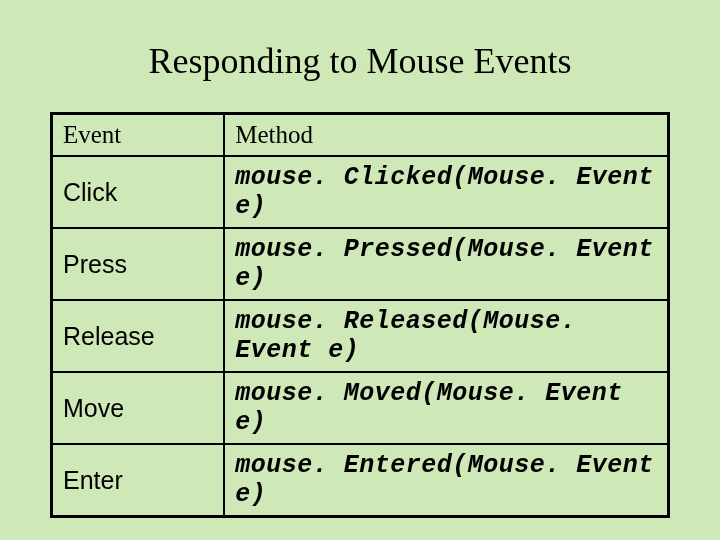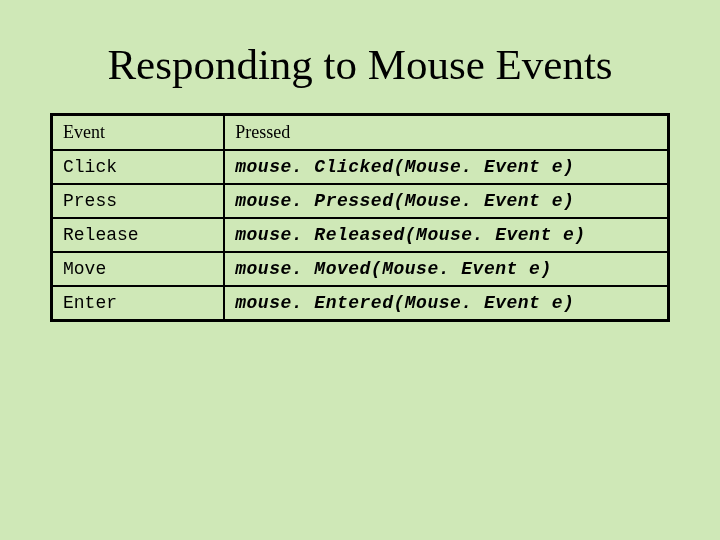--- a/index.html
+++ b/index.html
@@ -8,41 +8,41 @@
       box-sizing: border-box;
     }
     body {
       width: 720px;
       height: 540px;
       background-color: #cfe8b7;
       font-family: "Times New Roman", Times, serif;
       padding: 40px 50px;
     }
     .title {
-      font-size: 43px;
+      font-size: 36px;
       color: #000;
       text-align: center;
-      margin-bottom: 24px;
+      margin-bottom: 30px;
       font-weight: normal;
     }
     table {
       width: 100%;
       border-collapse: collapse;
       border: 3px solid #000;
     }
     td {
       border: 2px solid #000;
       padding: 6px 10px;
-      font-size: 18px;
+      font-size: 25px;
       color: #000;
       vertical-align: middle;
     }
     td.col-event {
       width: 28%;
-      font-family: Liberation Mono, monospace;
+      font-family: Liberation Sans, sans-serif;
     }
     td.col-method {
       width: 72%;
     }
     td.col-method.code {
       font-family: "Courier New", Courier, monospace;
       font-weight: bold;
       letter-spacing: 0.5px;
       font-style: italic;
     }
@@ -53,21 +53,21 @@
   </style>
 </head>
 <body>
 
 <h1 class="title">Responding to Mouse Events</h1>
 
 <table>
   <tbody>
       <tr>
     <td class="col-event header">Event</td>
-    <td class="col-method header">Pressed</td>
+    <td class="col-method header">Method</td>
   </tr>
   <tr>
     <td class="col-event">Click</td>
     <td class="col-method code">mouse. Clicked(Mouse. Event e)</td>
   </tr>
   <tr>
     <td class="col-event">Press</td>
     <td class="col-method code">mouse. Pressed(Mouse. Event e)</td>
   </tr>
   <tr>

